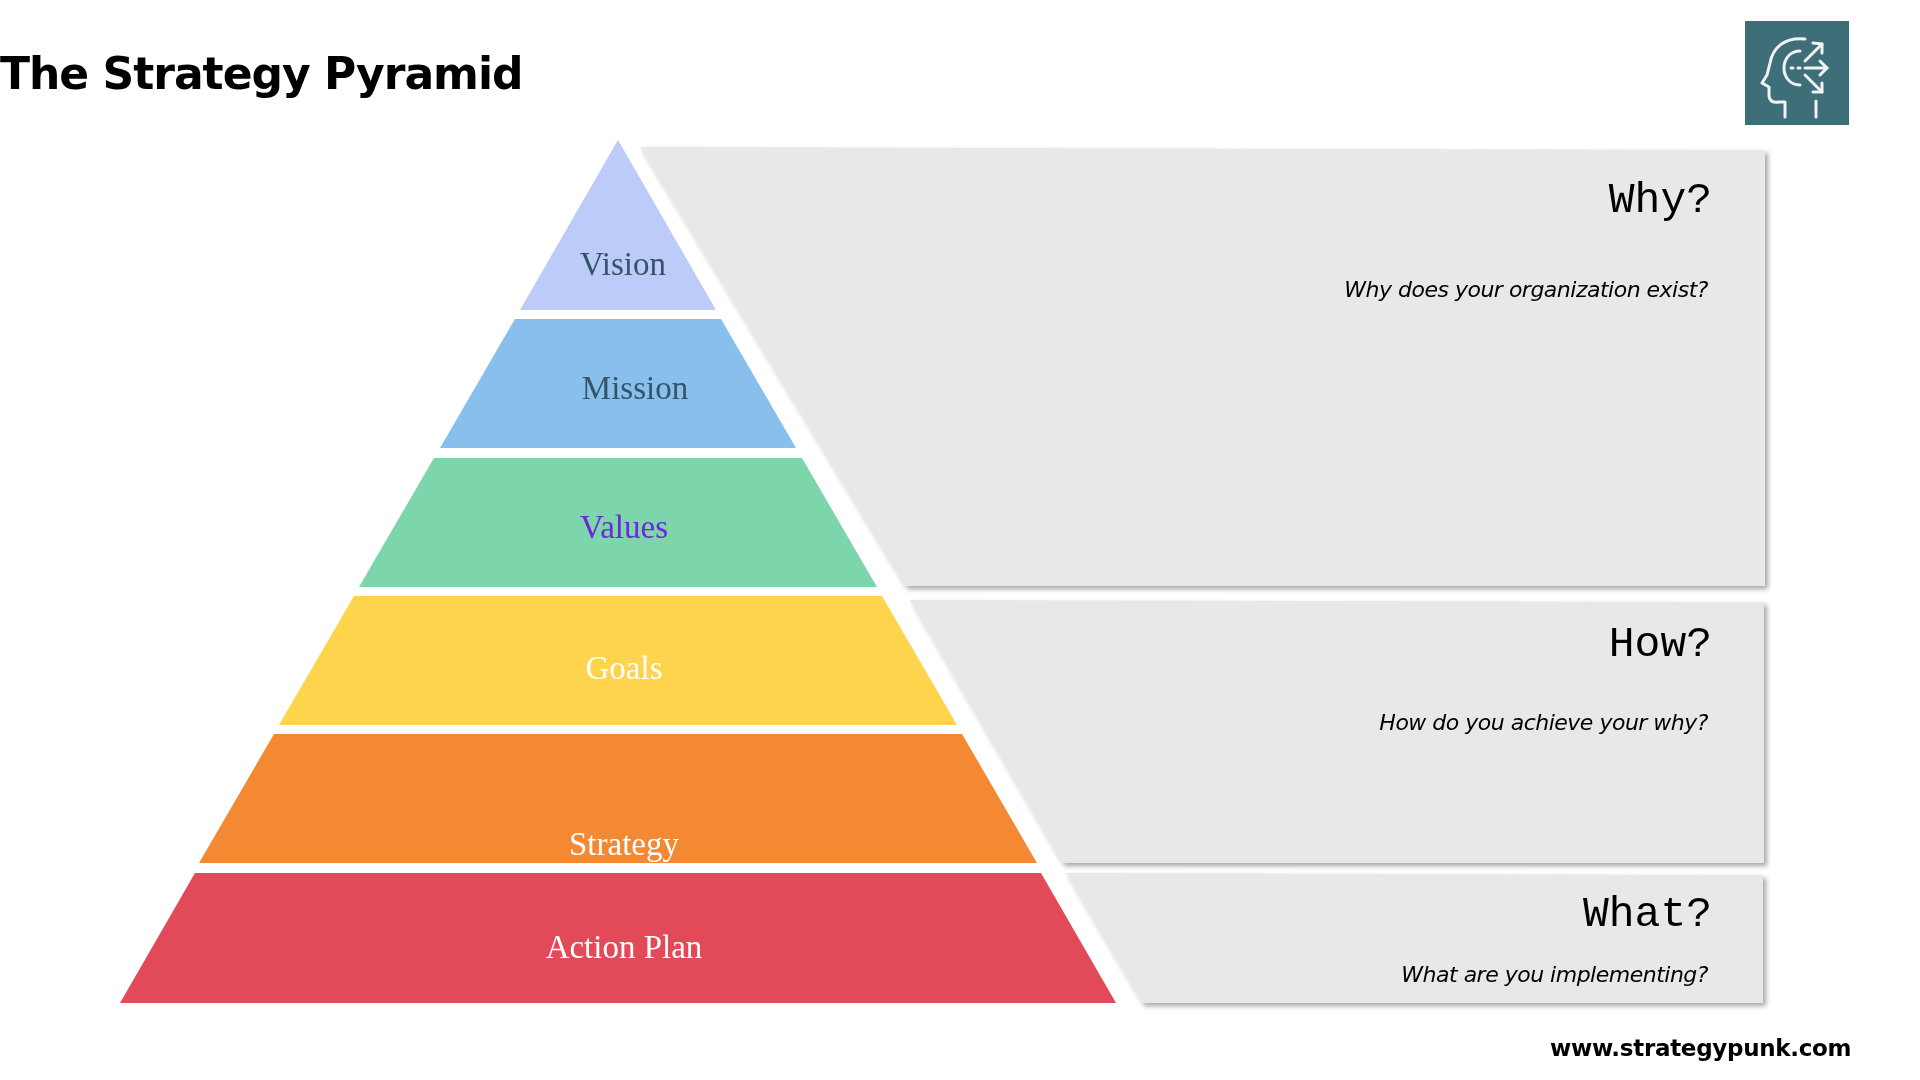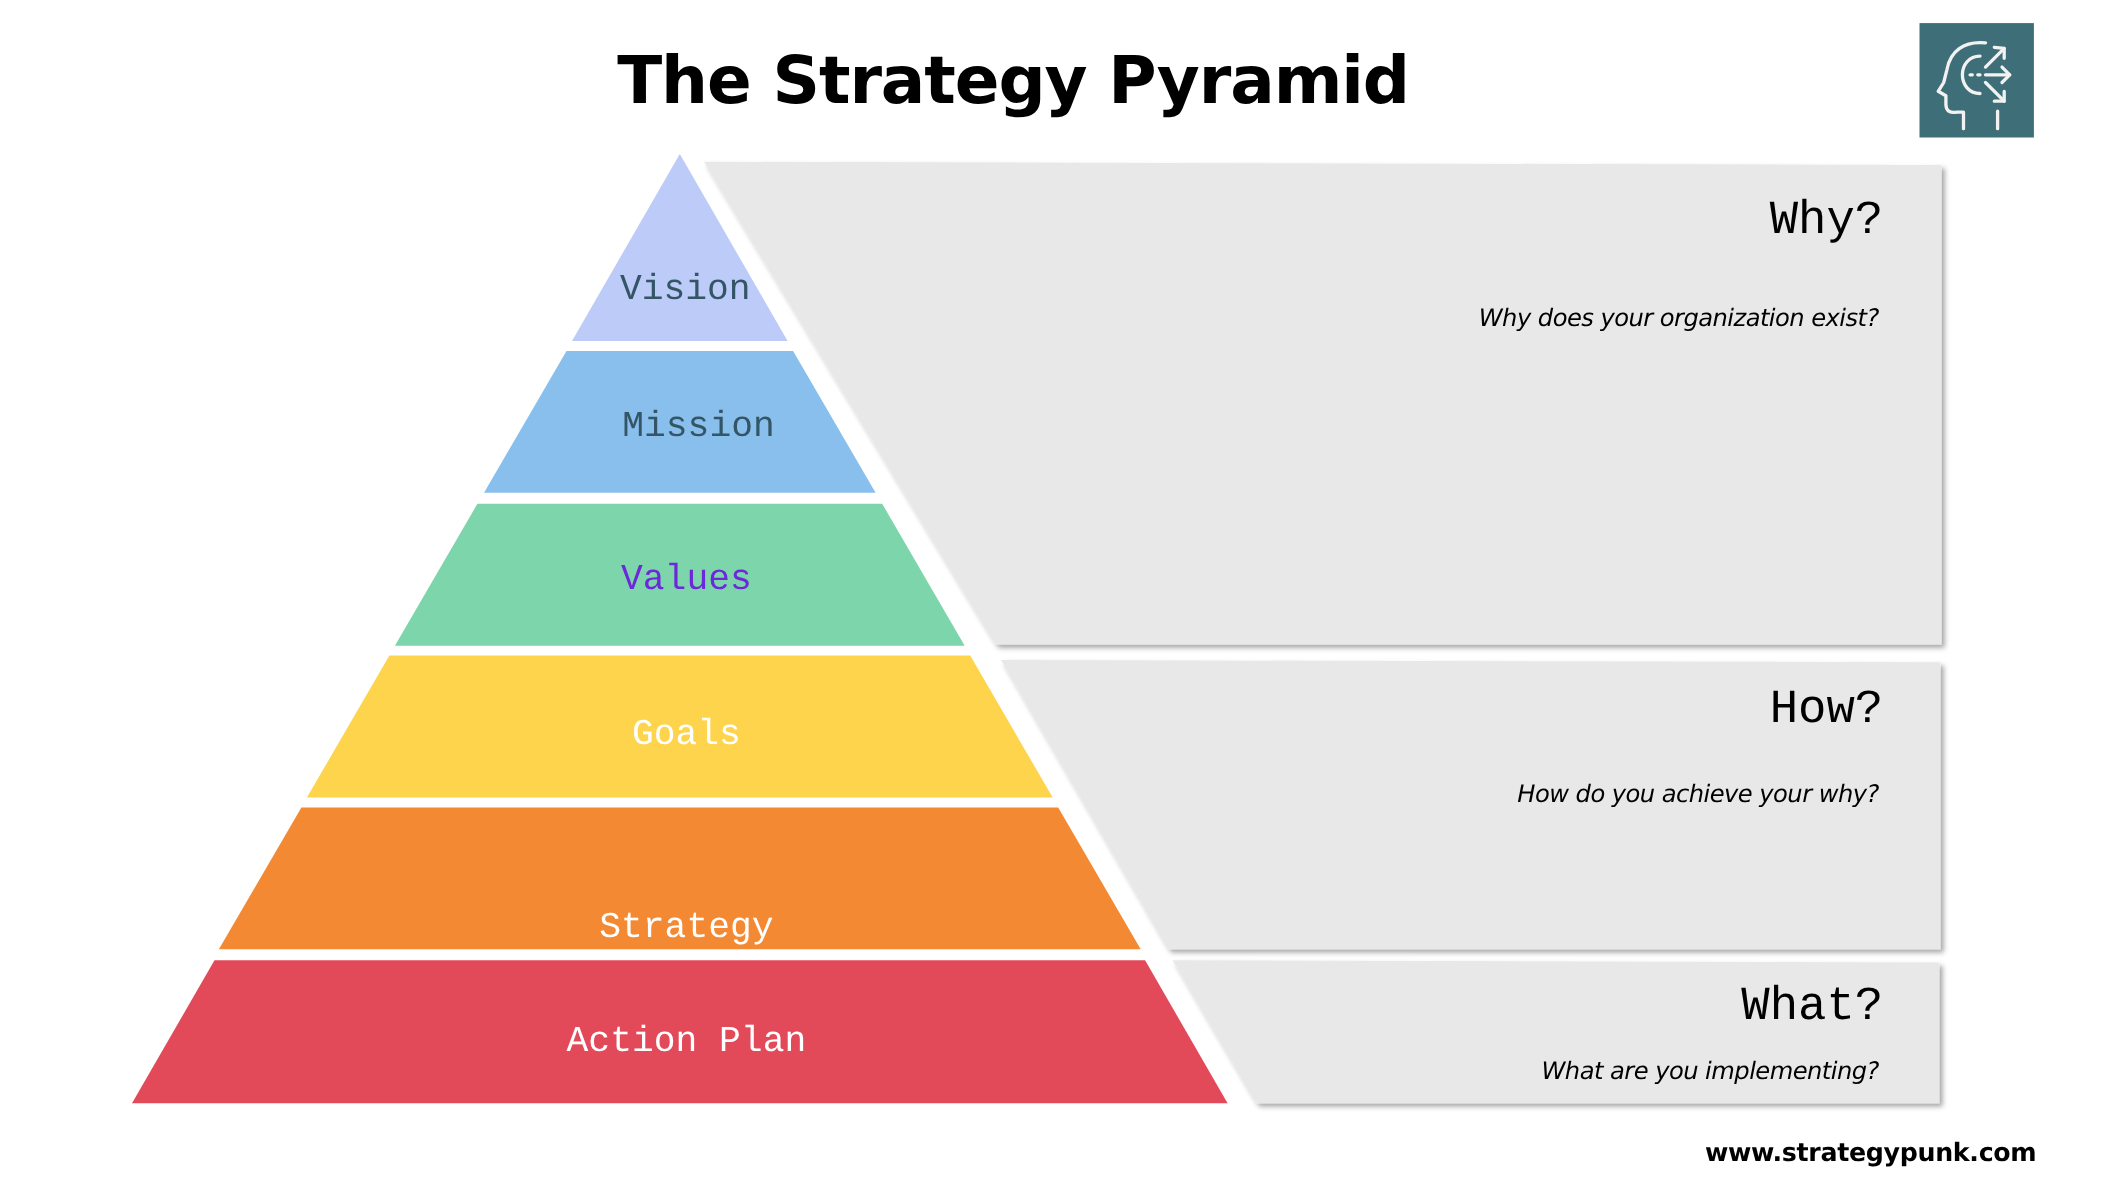--- a/index.html
+++ b/index.html
@@ -1,19 +1,19 @@
 <!DOCTYPE html>
 <html><head>
 <meta charset="utf-8">
 <style>
   html, body { margin: 0; padding: 0; background: #ffffff; }
   body { width: 1920px; height: 1080px; position: relative; overflow: hidden; font-family: "Liberation Sans", sans-serif; }
   .canvas { position: absolute; left: 0; top: 0; width: 1920px; height: 1080px; }
-  .title { position: absolute; left: 0; width: 1810px; top: 34px; text-align: center; font-family: "DejaVu Sans", sans-serif; font-weight: bold; font-size: 60px; letter-spacing: -1px; color: #000; line-height: 80px; padding-left: 16px; }
-  .tier-label { position: absolute; text-align: left; font-family: Liberation Mono, monospace; font-size: 33px; line-height: 40px; white-space: nowrap; transform: translateX(-50%); }
+  .title { position: absolute; left: 0; width: 1810px; top: 34px; font-family: "DejaVu Sans", sans-serif; font-weight: bold; font-size: 44px; letter-spacing: -1px; color: #000; line-height: 80px; }
+  .tier-label { position: absolute; text-align: left; font-family: Liberation Serif, serif; font-size: 33px; line-height: 40px; white-space: nowrap; transform: translateX(-50%); }
   .q-title { position: absolute; right: 208px; font-family: Liberation Mono, monospace; font-size: 43px; line-height: 50px; color: #000; text-align: right; font-weight: 500; }
   .q-sub { position: absolute; right: 212px; font-family: "DejaVu Sans", sans-serif; font-style: italic; font-size: 22px; line-height: 28px; color: #000; text-align: right; letter-spacing: -0.5px; white-space: nowrap; }
   .footer { position: absolute; left: 1550px; top: 1033px; width: 290px; text-align: center; font-family: "DejaVu Sans", sans-serif; font-weight: bold; font-size: 23px; line-height: 30px; color: #000; letter-spacing: -0.3px; }
 </style>
 </head>
 <body>
 
 <svg class="canvas" viewBox="0 0 1920 1080" width="1920" height="1080" xmlns="http://www.w3.org/2000/svg">
   <defs>
     <filter id="shadow" x="-5%" y="-5%" width="112%" height="115%">

